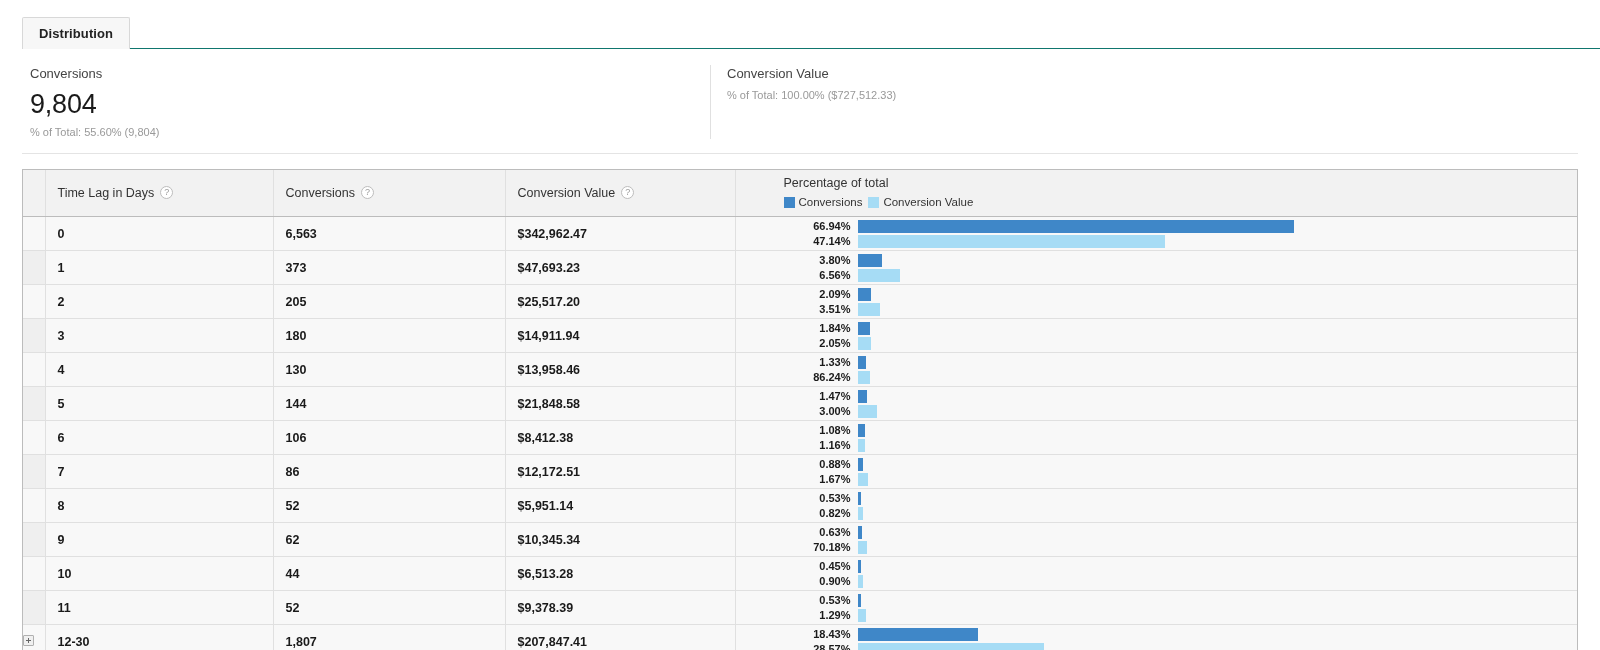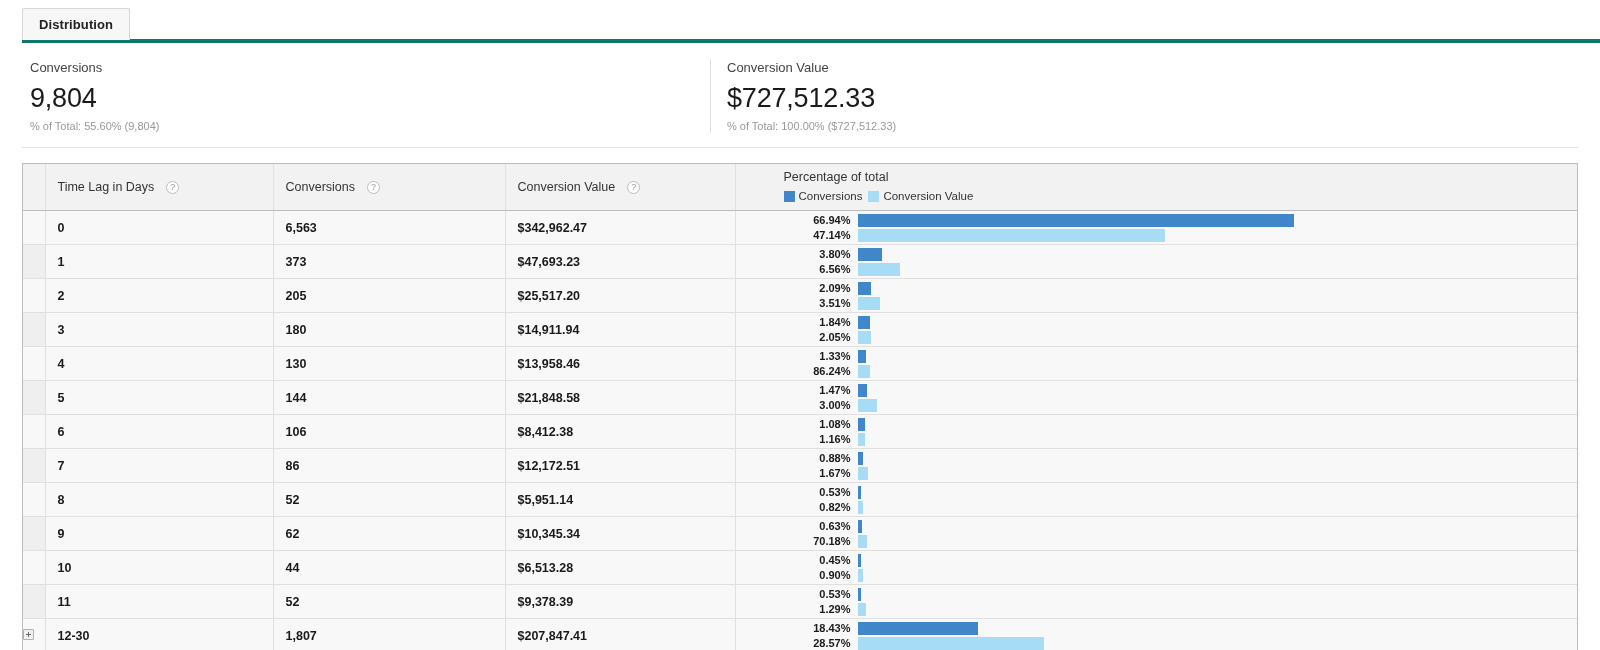--- a/index.html
+++ b/index.html
@@ -8,23 +8,23 @@
     width: 1600px; height: 650px;
     background: #ffffff;
     font-family: "Liberation Sans", "DejaVu Sans", sans-serif;
     color: #000;
     overflow: hidden;
   }
 
   
   .tabstrip {
     position: relative;
-    height: 43px;
+    height: 49px;
     margin-left: 22px;
-    border-bottom: 4px solid #0f766e;
+    border-bottom: 1px solid #0f766e;
     display: flex;
     align-items: flex-end;
   }
   .tab {
     height: 32px;
     padding: 0 16px;
     display: flex;
     align-items: center;
     font-size: 13px;
     font-weight: bold;
@@ -96,21 +96,21 @@
   thead th {
     background: #f2f2f2;
     border-bottom: 1px solid #bcbcbc;
     height: 41px;
     padding: 6px 10px 6px 12px;
     font-weight: normal;
     font-size: 12.5px;
     color: #333;
   }
   thead th.c-expander { width: 22px; padding: 0; border-right: 1px solid #e0e0e0;}
-  .th-inner { display: flex; align-items: flex-end; gap: 12px; }
+  .th-inner { display: flex; align-items: flex-start; gap: 6px; }
   .help-icon {
     width: 13px; height: 13px;
     border: 1px solid #bdbdbd;
     border-radius: 50%;
     color: #9a9a9a;
     font-size: 9px;
     line-height: 11px;
     text-align: center;
     display: inline-block;
     background: #fff;
@@ -185,21 +185,20 @@
 </div>
 
 <div class="summary">
   <div class="metric" style="width:688px">
     <div class="metric-label">Conversions</div>
     <div class="metric-value">9,804</div>
     <div class="metric-sub">% of Total: 55.60% (9,804)</div>
   </div>
   <div class="metric second">
     <div class="metric-label">Conversion Value</div>
-    <div class="metric-value">$727,512.33</div>
     <div class="metric-sub">% of Total: 100.00% ($727,512.33)</div>
   </div>
 </div>
 
 <div class="table-wrap">
   <table class="report">
     <colgroup>
       <col style="width:22px">
       <col style="width:228px">
       <col style="width:232px">

